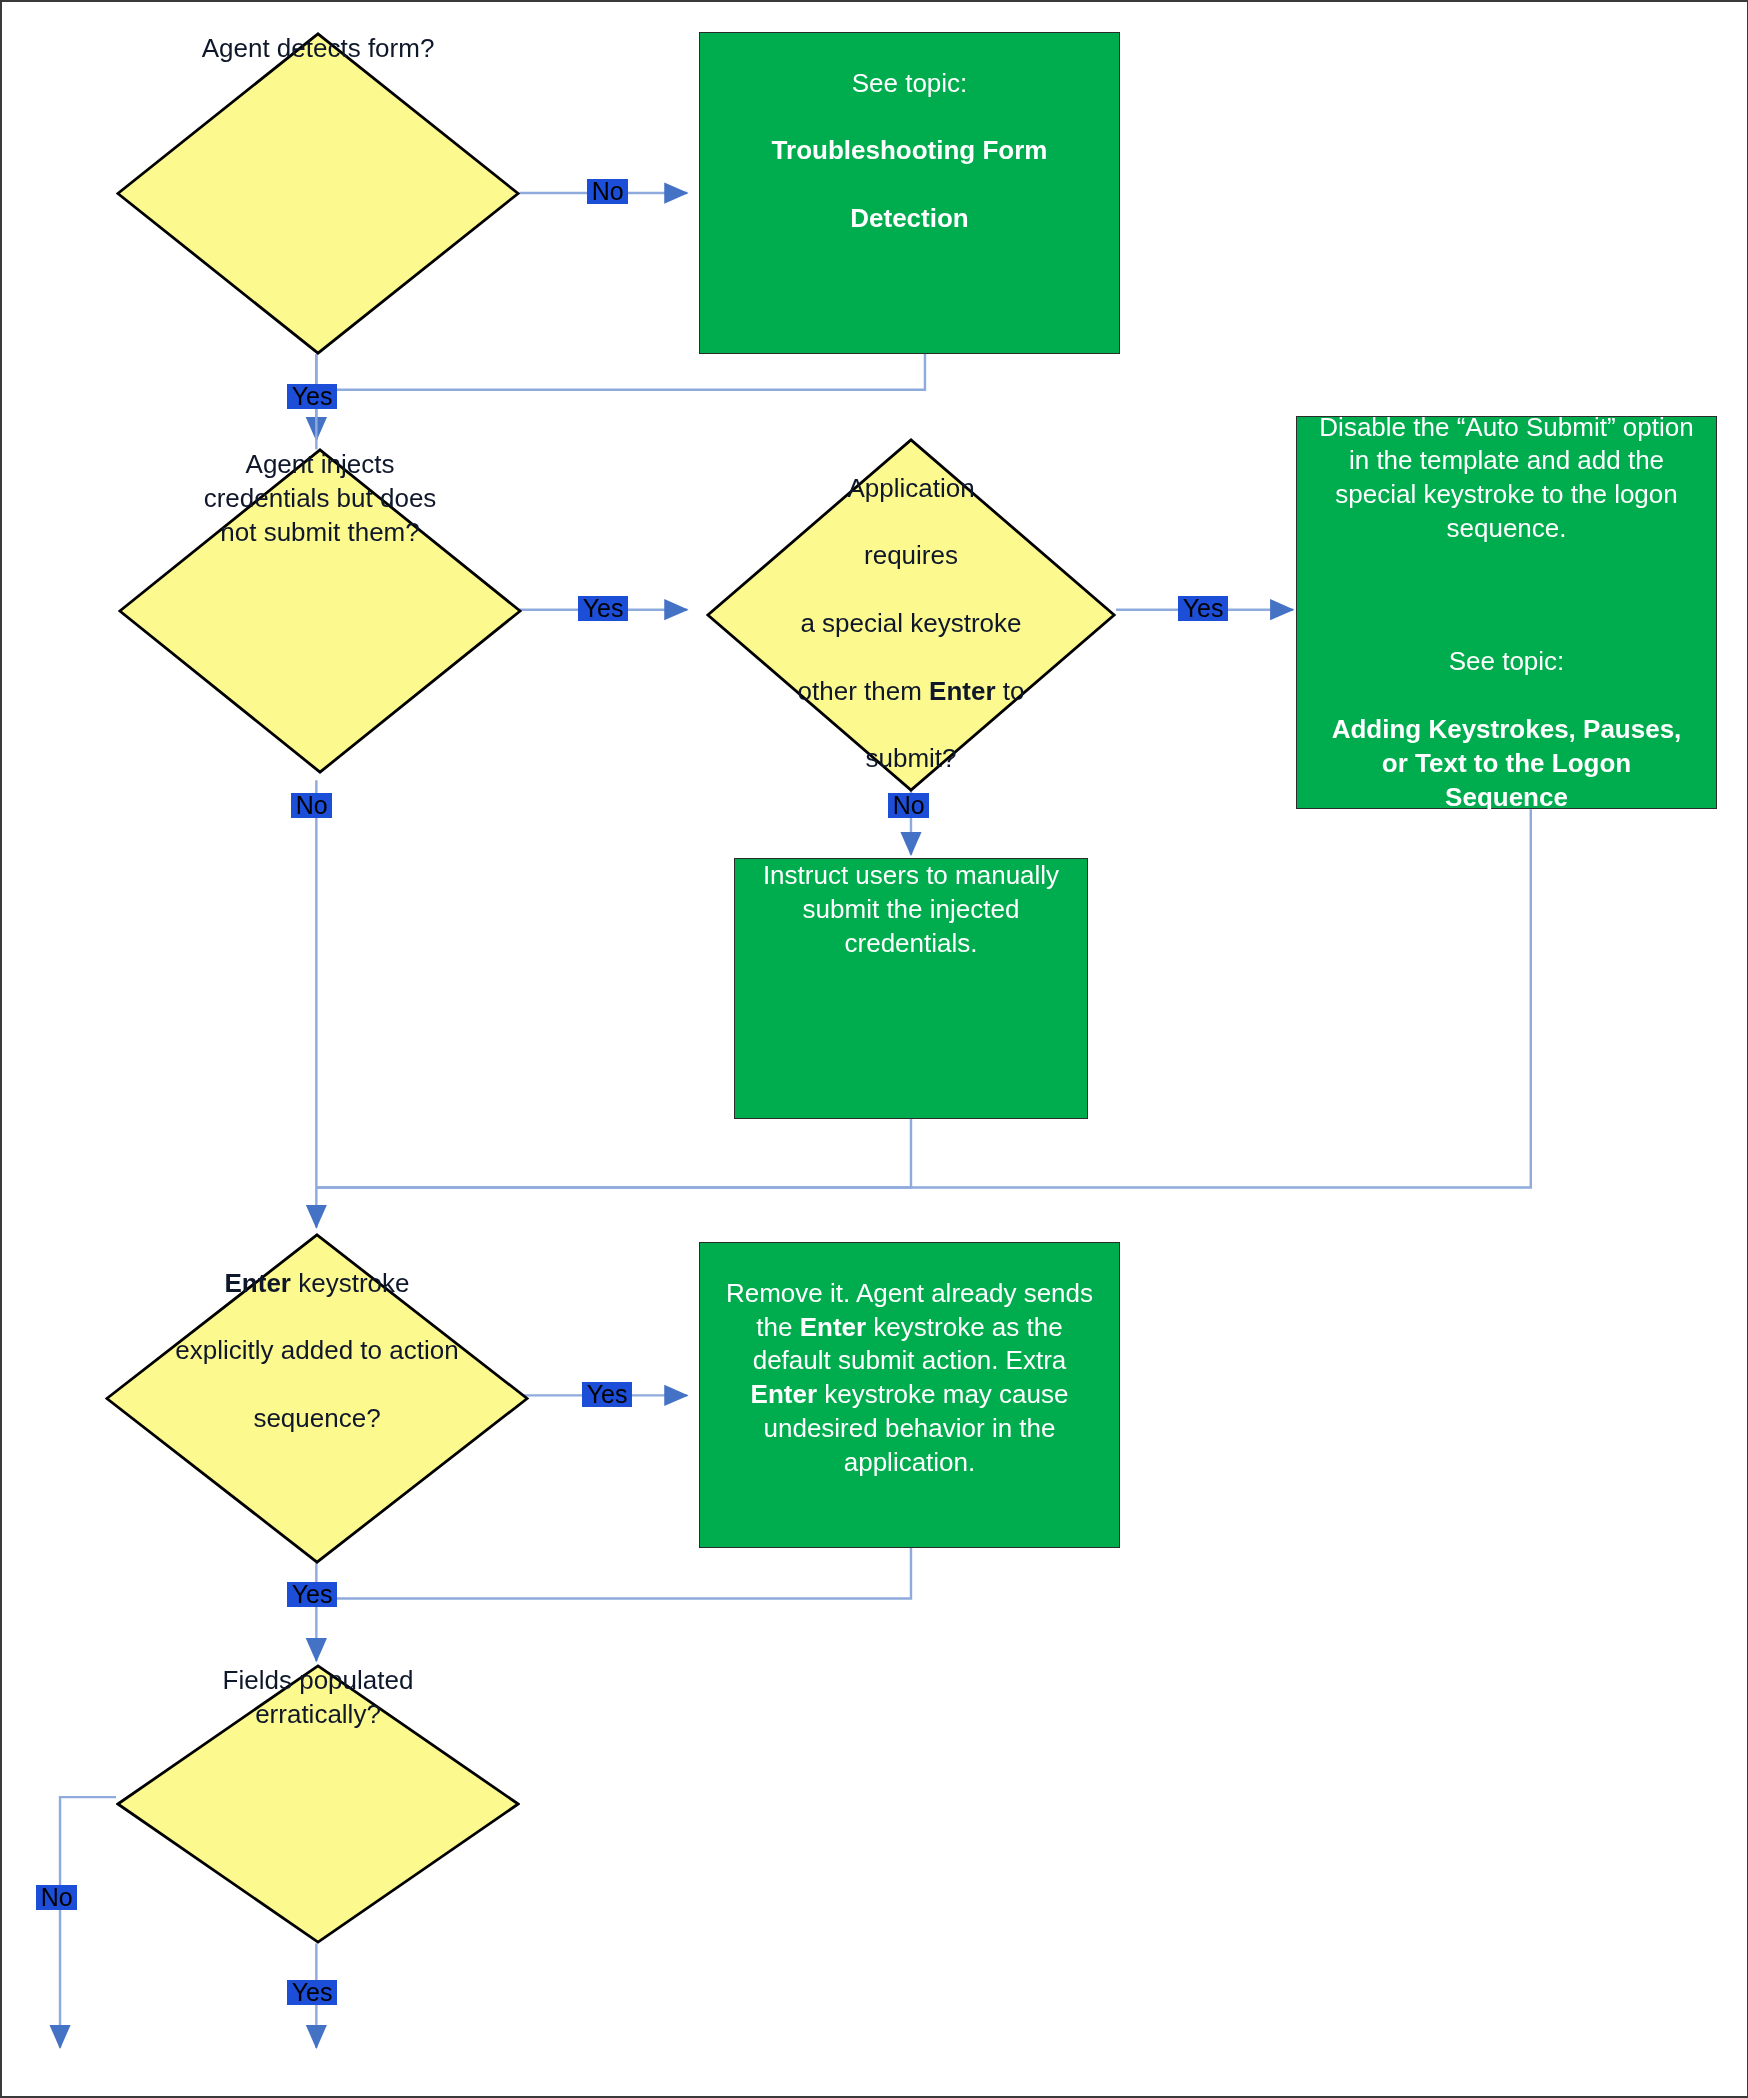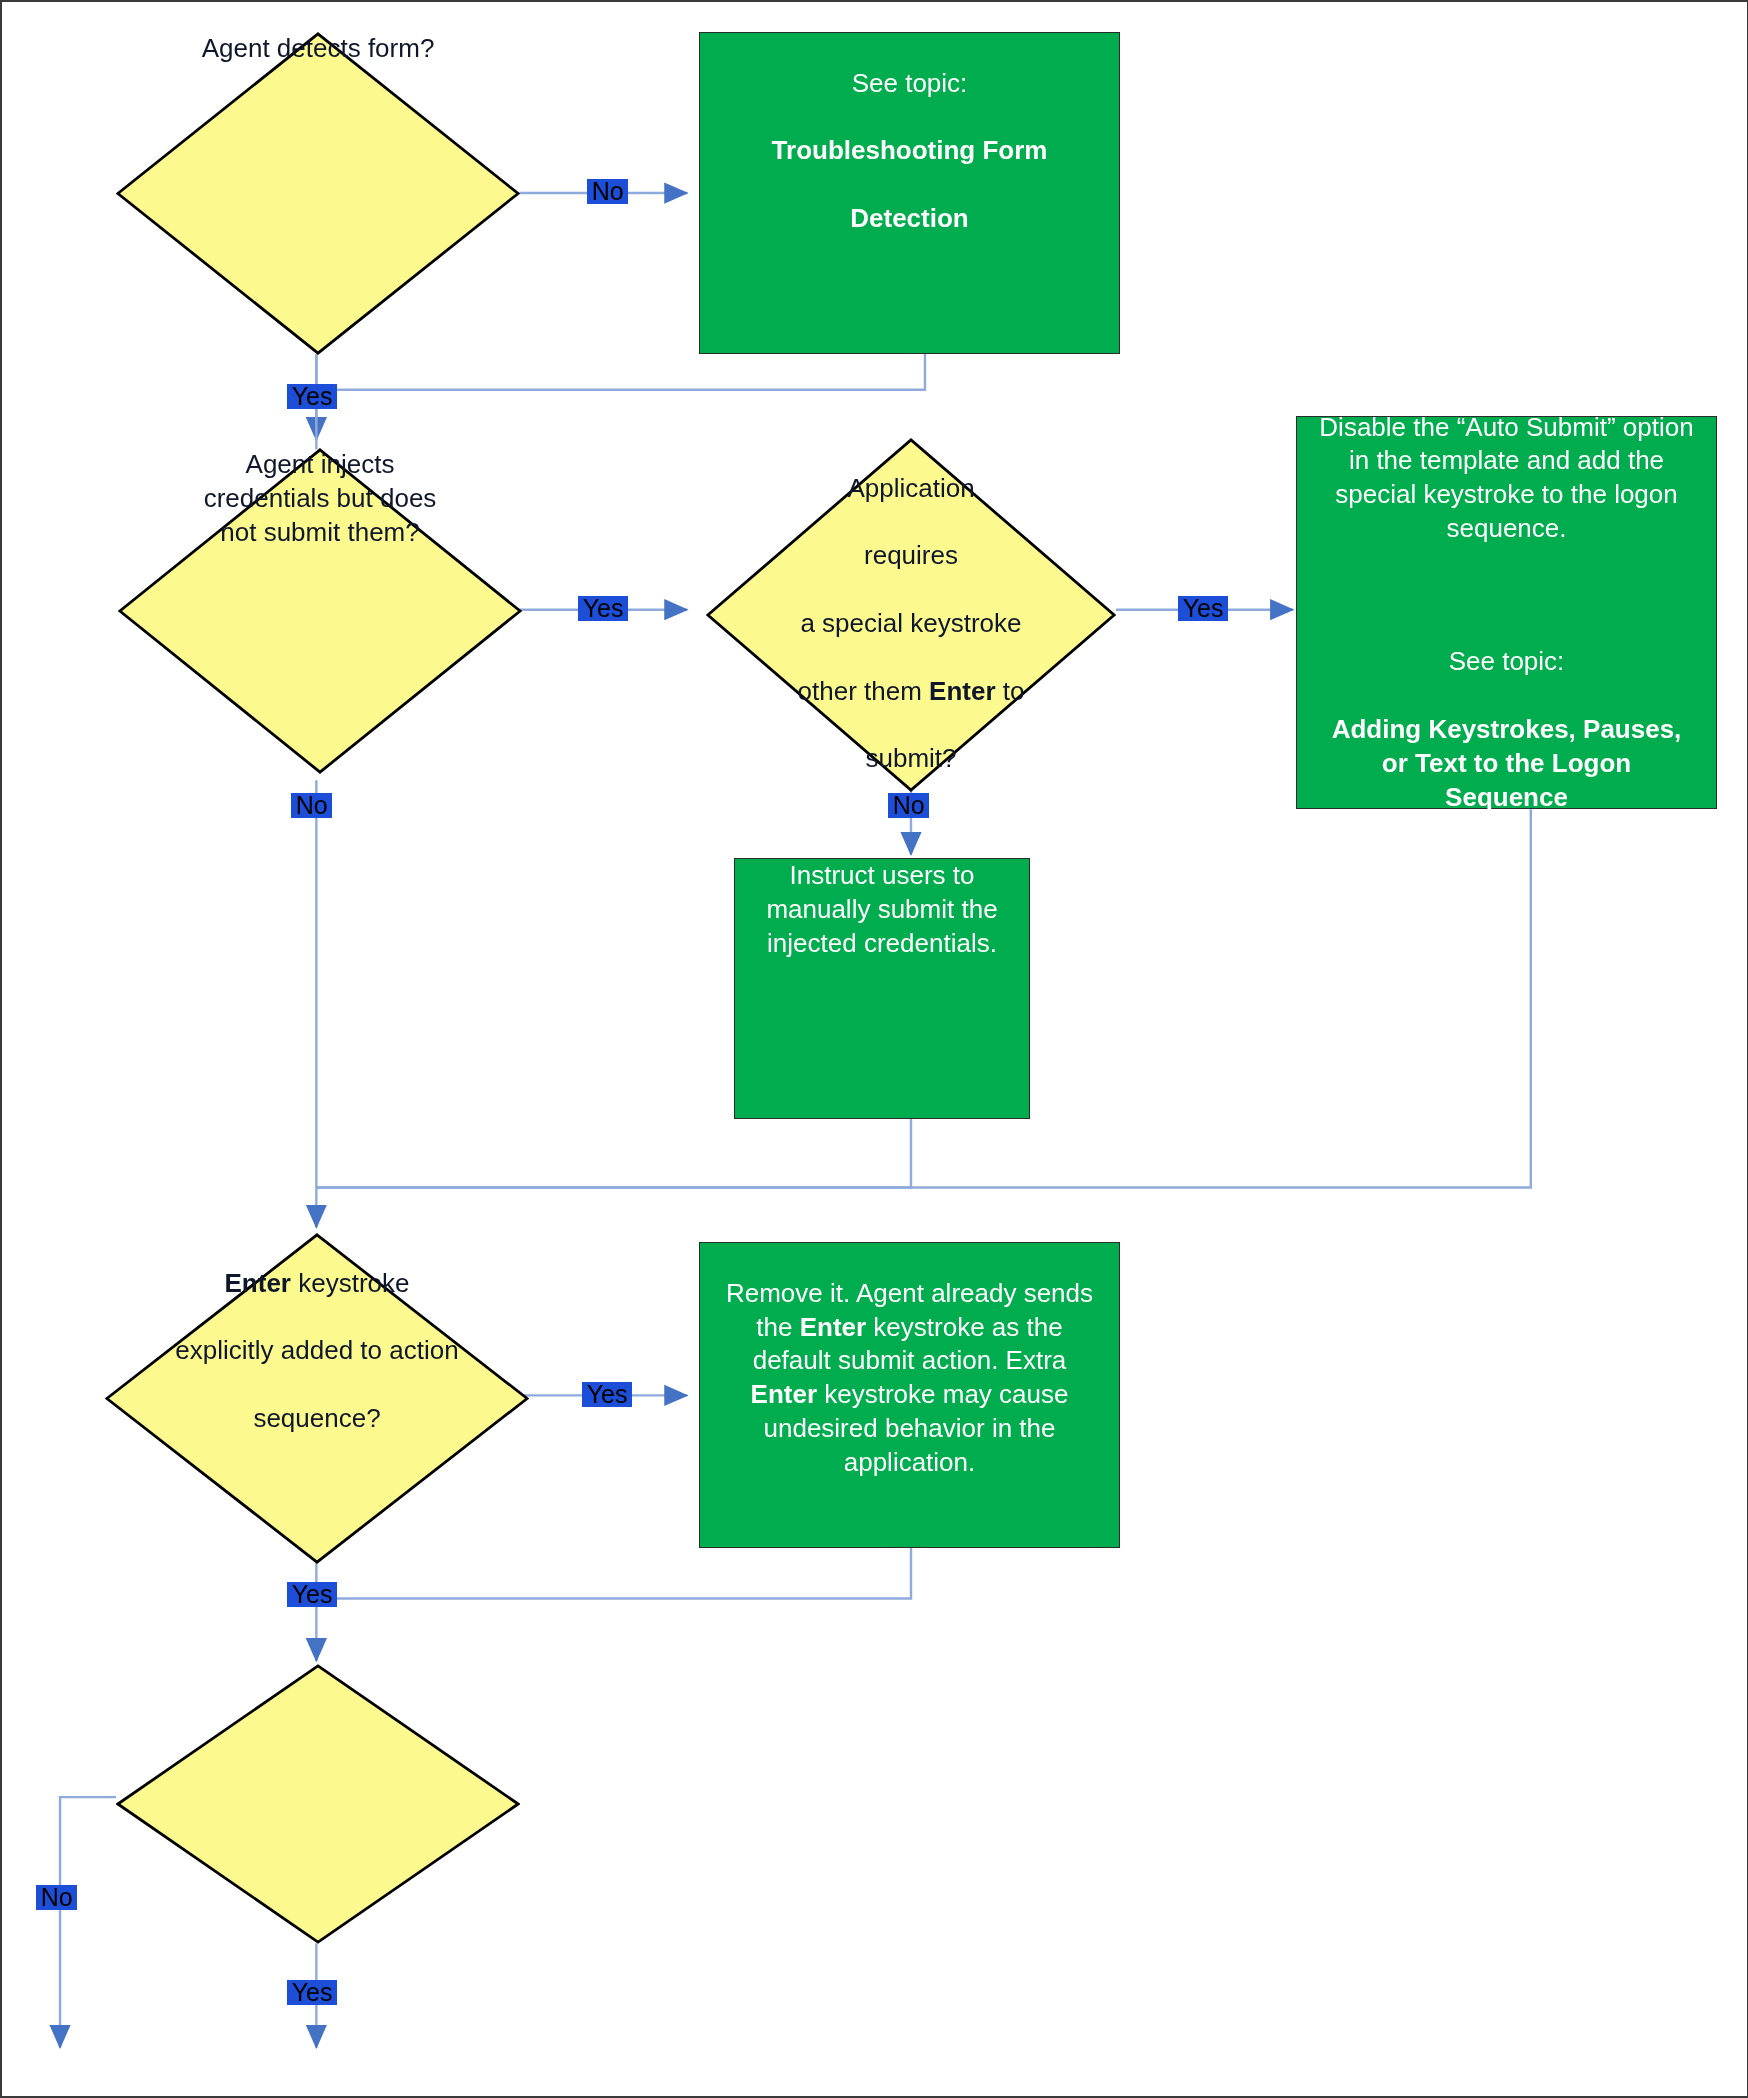--- a/index.html
+++ b/index.html
@@ -159,21 +159,21 @@
 
   <div class="node box" style="left:1294px; top:414px; width:421px; height:393px; flex-direction:column;">
     <div class="node-text" style="padding:0 20px;">
       <div>Disable the “Auto Submit” option in the template and add the special keystroke to the logon sequence.</div>
       <div style="height:32px;"></div>
       <div>See topic:</div>
       <div class="b">Adding Keystrokes, Pauses, or Text to the Logon Sequence</div>
     </div>
   </div>
 
-  <div class="node box" style="left:732px; top:856px; width:296px; height:261px;">
+  <div class="node box" style="left:732px; top:856px; width:354px; height:261px;">
     <div class="node-text" style="padding:0 17px;">Instruct users to manually submit the injected credentials.</div>
   </div>
 
   <div class="node diamond" style="left:103px; top:1231px; width:424px; height:331px;">
     <svg class="diamond-shape" viewBox="0 0 455 355" preserveAspectRatio="none">
       <polygon points="227.5,2 453,177.5 227.5,353 2,177.5" fill="#FCF98F" stroke="#000000" stroke-width="3"></polygon>
     </svg>
     <div class="node-text">
       <span class="b">Enter</span><span> keystroke</span><br>
       <span>explicitly added to action</span><br>
@@ -184,20 +184,22 @@
   <div class="node box" style="left:697px; top:1240px; width:421px; height:306px;">
     <div class="node-text" style="padding:0 16px;">
       <span>Remove it. Agent already sends the </span><span class="b">Enter</span><span> keystroke as the default submit action. Extra </span><span class="b">Enter</span><span> keystroke may cause undesired behavior in the application.</span>
     </div>
   </div>
 
   <div class="node diamond" style="left:114px; top:1662px; width:404px; height:280px;">
     <svg class="diamond-shape" viewBox="0 0 433 300" preserveAspectRatio="none">
       <polygon points="216.5,2 431,150 216.5,298 2,150" fill="#FCF98F" stroke="#000000" stroke-width="3"></polygon>
     </svg>
+    <div class="node-text">Fields populated
+erratically?</div>
   </div>
 
   <div class="edge-label" style="left:585px; top:177px;">No</div>
 
   <div class="edge-label" style="left:285px; top:382px;">Yes</div>
 
   <div class="edge-label" style="left:576px; top:594px;">Yes</div>
 
   <div class="edge-label" style="left:289px; top:791px;">No</div>
 

